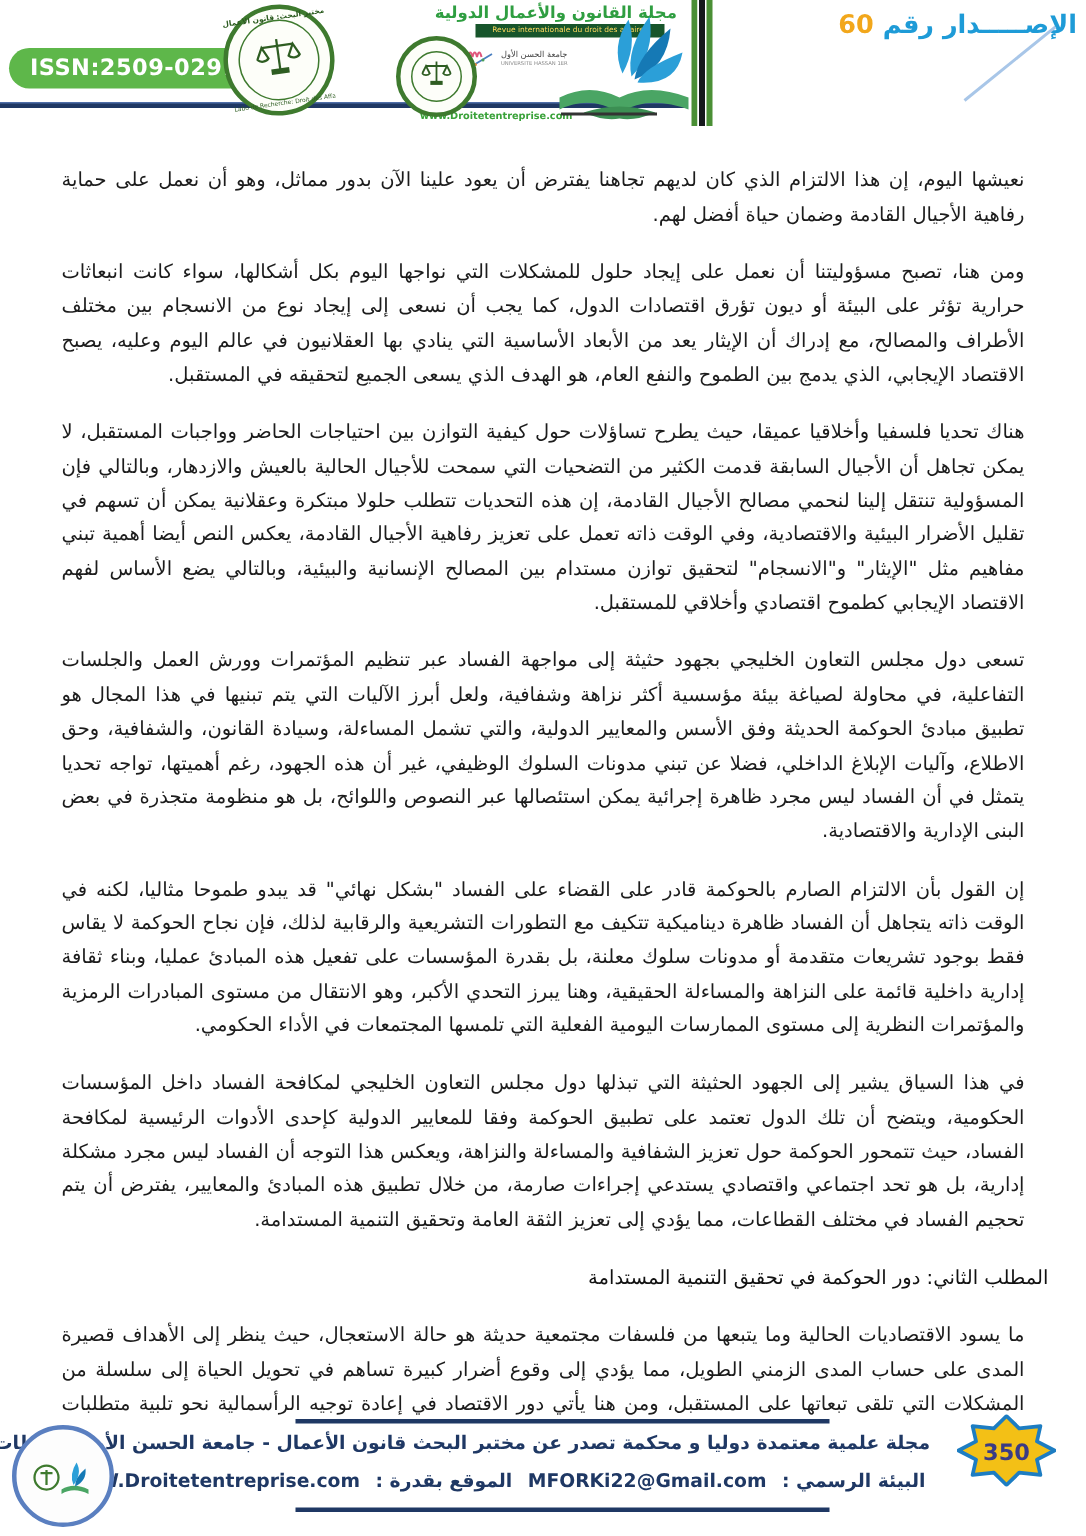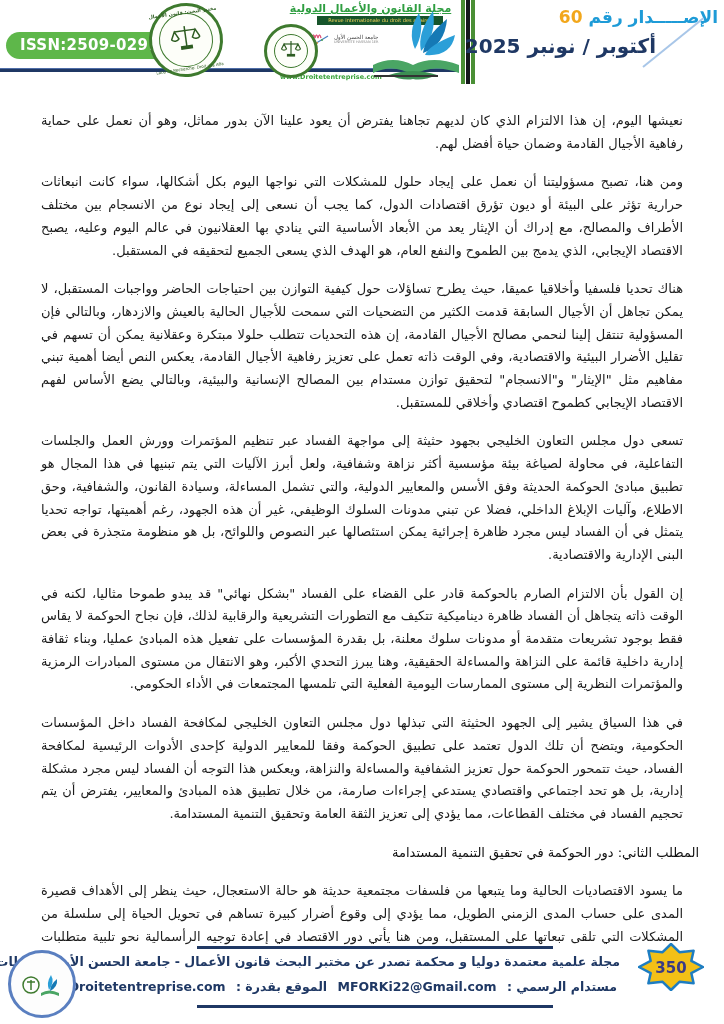--- a/index.html
+++ b/index.html
@@ -26,21 +26,21 @@
   .seal-inner { position:absolute; left:7px; top:7px; right:7px; bottom:7px;
     border:1px solid #3e7a2e; border-radius:50%; }
   .seal-txt-top { position:absolute; top:3px; left:0; right:0; text-align:center;
     font-size:5px; color:#2e5d22; font-weight:bold; white-space:nowrap; overflow:hidden; }
   .seal-txt-bot { position:absolute; bottom:3px; left:0; right:0; text-align:center;
     font-size:4px; color:#2e5d22; white-space:nowrap; overflow:hidden; }
   .seal-scales { position:absolute; left:50%; top:50%; transform:translate(-50%,-50%); }
 
   .banner { position:absolute; left:280px; top:2px; width:181px; height:82px; }
   .banner-title { direction:rtl; text-align:center; color:#2f9e41; font-weight:bold;
-    font-size:11px; white-space:nowrap;text-decoration:underline; }
+    font-size:11px; white-space:nowrap; }
   .banner-strip { margin:1px 18px 0 auto; width:126px; height:9px; background:#17552b;
     color:#ffd95e; font-size:5px; line-height:9px; text-align:center;
     white-space:nowrap; overflow:hidden; }
   .banner-mid { position:relative; height:46px; }
   .uni-logo { position:absolute; left:30px; top:5px; width:72px; text-align:left; }
   .uni-row { display:flex; align-items:center; gap:2px; }
   .uni-name { font-size:5.5px; color:#444; white-space:nowrap; direction:rtl; }
   .uni-sub { font-size:3.5px; color:#888; white-space:nowrap; }
   .bird-book { position:absolute; right:-6px; top:-16px; }
   .banner-site { position:absolute; left:0; bottom:3px; color:#3aa23a; font-weight:bold;
@@ -167,21 +167,20 @@
       <div class="sep-bar-dark"></div>
         <div class="sep-gap"></div>
       <div class="sep-bar-green"></div>
     </div>
 
     <div class="issue-block">
       <div class="issue-line1">
         <span>الإصـــــدار رقم</span>
         <span class="issue-number">60</span>
       </div>
-      <div class="issue-date">أكتوبر / نونبر 2025</div>
     </div>
     <div class="diagonal-decor"></div>
   </div>
 
   <div class="body-text">
     <p class="p">نعيشها اليوم، إن هذا الالتزام الذي كان لديهم تجاهنا يفترض أن يعود علينا الآن بدور مماثل، وهو أن نعمل على حماية رفاهية الأجيال القادمة وضمان حياة أفضل لهم.</p>
     <p class="p">ومن هنا، تصبح مسؤوليتنا أن نعمل على إيجاد حلول للمشكلات التي نواجها اليوم بكل أشكالها، سواء كانت انبعاثات حرارية تؤثر على البيئة أو ديون تؤرق اقتصادات الدول، كما يجب أن نسعى إلى إيجاد نوع من الانسجام بين مختلف الأطراف والمصالح، مع إدراك أن الإيثار يعد من الأبعاد الأساسية التي ينادي بها العقلانيون في عالم اليوم وعليه، يصبح الاقتصاد الإيجابي، الذي يدمج بين الطموح والنفع العام، هو الهدف الذي يسعى الجميع لتحقيقه في المستقبل.</p>
     <p class="p">هناك تحديا فلسفيا وأخلاقيا عميقا، حيث يطرح تساؤلات حول كيفية التوازن بين احتياجات الحاضر وواجبات المستقبل، لا يمكن تجاهل أن الأجيال السابقة قدمت الكثير من التضحيات التي سمحت للأجيال الحالية بالعيش والازدهار، وبالتالي فإن المسؤولية تنتقل إلينا لنحمي مصالح الأجيال القادمة، إن هذه التحديات تتطلب حلولا مبتكرة وعقلانية يمكن أن تسهم في تقليل الأضرار البيئية والاقتصادية، وفي الوقت ذاته تعمل على تعزيز رفاهية الأجيال القادمة، يعكس النص أيضا أهمية تبني مفاهيم مثل "الإيثار" و"الانسجام" لتحقيق توازن مستدام بين المصالح الإنسانية والبيئية، وبالتالي يضع الأساس لفهم الاقتصاد الإيجابي كطموح اقتصادي وأخلاقي للمستقبل.</p>
     <p class="p">تسعى دول مجلس التعاون الخليجي بجهود حثيثة إلى مواجهة الفساد عبر تنظيم المؤتمرات وورش العمل والجلسات التفاعلية، في محاولة لصياغة بيئة مؤسسية أكثر نزاهة وشفافية، ولعل أبرز الآليات التي يتم تبنيها في هذا المجال هو تطبيق مبادئ الحوكمة الحديثة وفق الأسس والمعايير الدولية، والتي تشمل المساءلة، وسيادة القانون، والشفافية، وحق الاطلاع، وآليات الإبلاغ الداخلي، فضلا عن تبني مدونات السلوك الوظيفي، غير أن هذه الجهود، رغم أهميتها، تواجه تحديا يتمثل في أن الفساد ليس مجرد ظاهرة إجرائية يمكن استئصالها عبر النصوص واللوائح، بل هو منظومة متجذرة في بعض البنى الإدارية والاقتصادية.</p>
     <p class="p">إن القول بأن الالتزام الصارم بالحوكمة قادر على القضاء على الفساد "بشكل نهائي" قد يبدو طموحا مثاليا، لكنه في الوقت ذاته يتجاهل أن الفساد ظاهرة ديناميكية تتكيف مع التطورات التشريعية والرقابية لذلك، فإن نجاح الحوكمة لا يقاس فقط بوجود تشريعات متقدمة أو مدونات سلوك معلنة، بل بقدرة المؤسسات على تفعيل هذه المبادئ عمليا، وبناء ثقافة إدارية داخلية قائمة على النزاهة والمساءلة الحقيقية، وهنا يبرز التحدي الأكبر، وهو الانتقال من مستوى المبادرات الرمزية والمؤتمرات النظرية إلى مستوى الممارسات اليومية الفعلية التي تلمسها المجتمعات في الأداء الحكومي.</p>
@@ -189,21 +188,21 @@
     <p class="h">المطلب الثاني: دور الحوكمة في تحقيق التنمية المستدامة</p>
     <p class="p">ما يسود الاقتصاديات الحالية وما يتبعها من فلسفات مجتمعية حديثة هو حالة الاستعجال، حيث ينظر إلى الأهداف قصيرة المدى على حساب المدى الزمني الطويل، مما يؤدي إلى وقوع أضرار كبيرة تساهم في تحويل الحياة إلى سلسلة من المشكلات التي تلقى تبعاتها على المستقبل، ومن هنا يأتي دور الاقتصاد في إعادة توجيه الرأسمالية نحو تلبية متطلبات المدى الطويل، مع الأخذ في الاعتبار مصلحة الأجيال القادمة، هذا الإيثار تجاه المستقبل يصبح الدافع المحوري الذي يحرك الفاعلين الاقتصاديين نحو إنعاش اقتصاد السوق الحالي.</p>
   </div>
 
   <div>
     <div class="footer-rule top"></div>
 
     <div class="footer-line1">مجلة علمية معتمدة  دوليا و محكمة تصدر عن مختبر البحث قانون الأعمال - جامعة الحسن الأول - سطات - المغرب</div>
 
     <div class="footer-line2">
-      <span class="tok">مستدام الرسمي :</span>
+      <span class="tok">البيئة الرسمي :</span>
       <span class="tok">MFORKi22@Gmail.com</span>
       <span class="tok">الموقع بقدرة :</span>
       <span class="tok">WWW.Droitetentreprise.com</span>
     </div>
 
     <div class="footer-rule bottom"></div>
 
     <div class="page-badge">
       <svg width="66" height="48" viewBox="0 0 66 48">
         <polygon points="65,24 53.3,17.9 55.6,7.7 41.4,9.2 33,1 24.6,9.2 10.4,7.7 12.7,17.9 1,24 12.7,30.1 10.4,40.3 24.6,38.8 33,47 41.4,38.8 55.6,40.3 53.3,30.1" fill="#f3c016" stroke="#1d7dc2" stroke-width="2.5" stroke-linejoin="round"></polygon>

